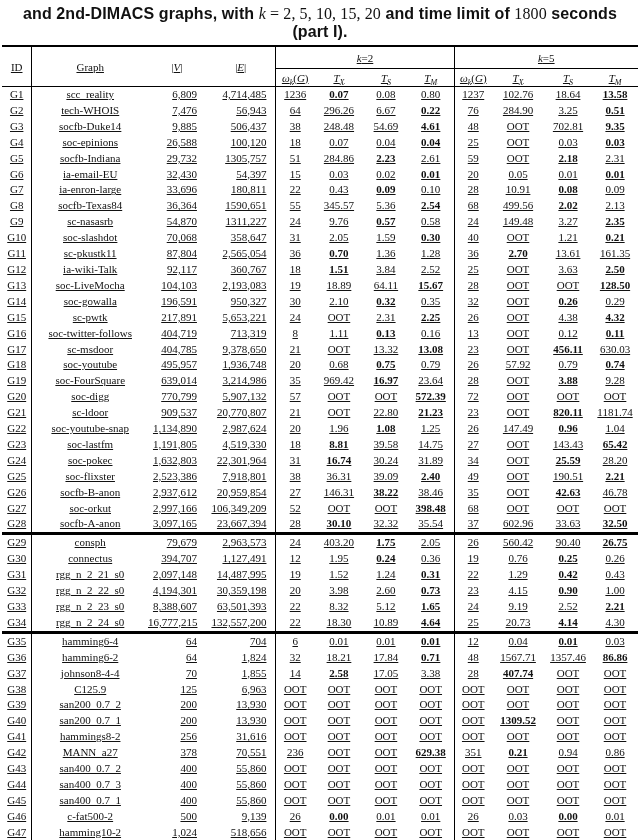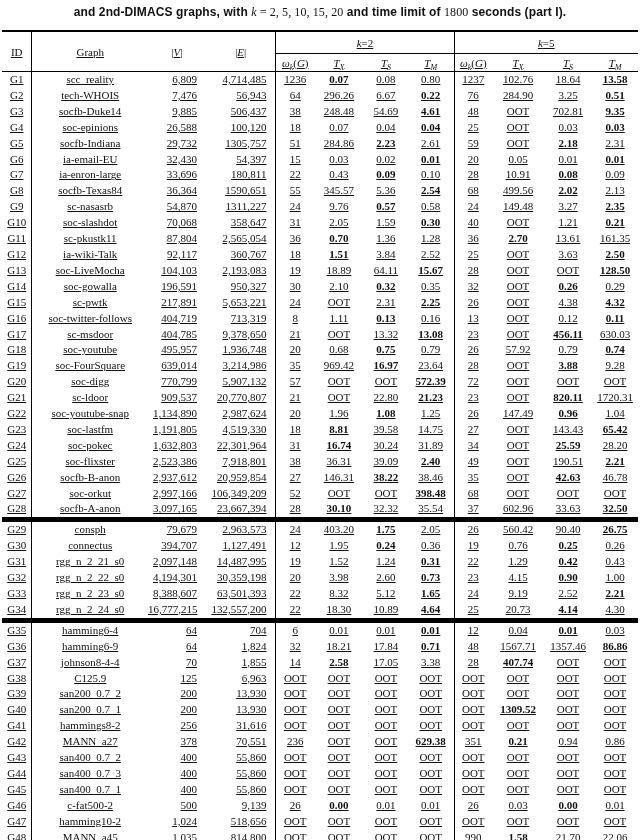--- a/index.html
+++ b/index.html
@@ -1,22 +1,22 @@
 <!DOCTYPE html>
 <html><head>
 <meta charset="utf-8">
 <style>
   html,body { margin:0; padding:0; background:#ffffff; }
   body { width:640px; height:840px; overflow:hidden; }
   .page { width:640px; height:840px; box-sizing:border-box; padding-top:5px; color:#111; }
 
   .caption {
     font-family:"Liberation Sans", sans-serif;
-    font-weight:bold; font-size:12px; text-align:center;
-    margin:0 8px 10px 8px; letter-spacing:0.1px;
+    font-weight:bold; font-size:16px; text-align:center;
+    margin:0 8px 4px 8px; letter-spacing:0.1px;
   }
   .cm { font-family:"Liberation Serif", serif; font-weight:normal; }
   .it { font-style:italic; }
 
   table {
     border-collapse:collapse; table-layout:fixed;
     width:636px; margin:0 auto;
     border-top:2px solid #000; border-bottom:1px solid #000;
     color:#111;
     text-decoration:underline;
@@ -30,21 +30,21 @@
   tr.h1 th { height:21px; }
   tr.h2 th { height:17px; }
   td {
     padding:0; font-size:11px; height:15.9px; line-height:15.9px;
     text-align:center; white-space:nowrap; overflow:hidden;
     font-family:"Liberation Serif", serif;
   }
   .vr { border-right:1px solid #000; }
   .ra { text-align:right; padding-right:9px; }
   .b  { font-weight:bold; }
-  tr.sep td { border-top:5px solid #000000; }
+  tr.sep td { border-top:3px solid #000000; }
   sub { font-size:8px; line-height:0; }
   .btm { width:636px; margin:1.5px auto 0 auto; border-top:1px solid #000; height:0; }
 </style>
 </head>
 <body>
 
 <div class="page">
 
   <div class="caption"><span>and 2nd-DIMACS graphs, with </span><span class="cm it">k</span><span class="cm"> = 2, 5, 10, 15, 20</span><span> and time limit of </span><span class="cm">1800</span><span> seconds (part I).</span></div>
 
@@ -369,21 +369,21 @@
           <td>sc-ldoor</td>
           <td class="ra">909,537</td>
           <td class="ra vr">20,770,807</td>
           <td>21</td>
           <td>OOT</td>
           <td>22.80</td>
           <td class="vr b">21.23</td>
           <td>23</td>
           <td>OOT</td>
           <td class="b">820.11</td>
-          <td>1720.31</td>
+          <td>1181.74</td>
         </tr>
         <tr>
           <td class="vr">G22</td>
           <td>soc-youtube-snap</td>
           <td class="ra">1,134,890</td>
           <td class="ra vr">2,987,624</td>
           <td>20</td>
           <td>1.96</td>
           <td class="b">1.08</td>
           <td class="vr">1.25</td>
@@ -569,21 +569,21 @@
           <td>0.01</td>
           <td>0.01</td>
           <td class="vr b">0.01</td>
           <td>12</td>
           <td>0.04</td>
           <td class="b">0.01</td>
           <td>0.03</td>
         </tr>
         <tr>
           <td class="vr">G36</td>
-          <td>hamming6-9</td>
+          <td>hamming6-2</td>
           <td class="ra">64</td>
           <td class="ra vr">1,824</td>
           <td>32</td>
           <td>18.21</td>
           <td>17.84</td>
           <td class="vr b">0.71</td>
           <td>48</td>
           <td>1567.71</td>
           <td>1357.46</td>
           <td class="b">86.86</td>

